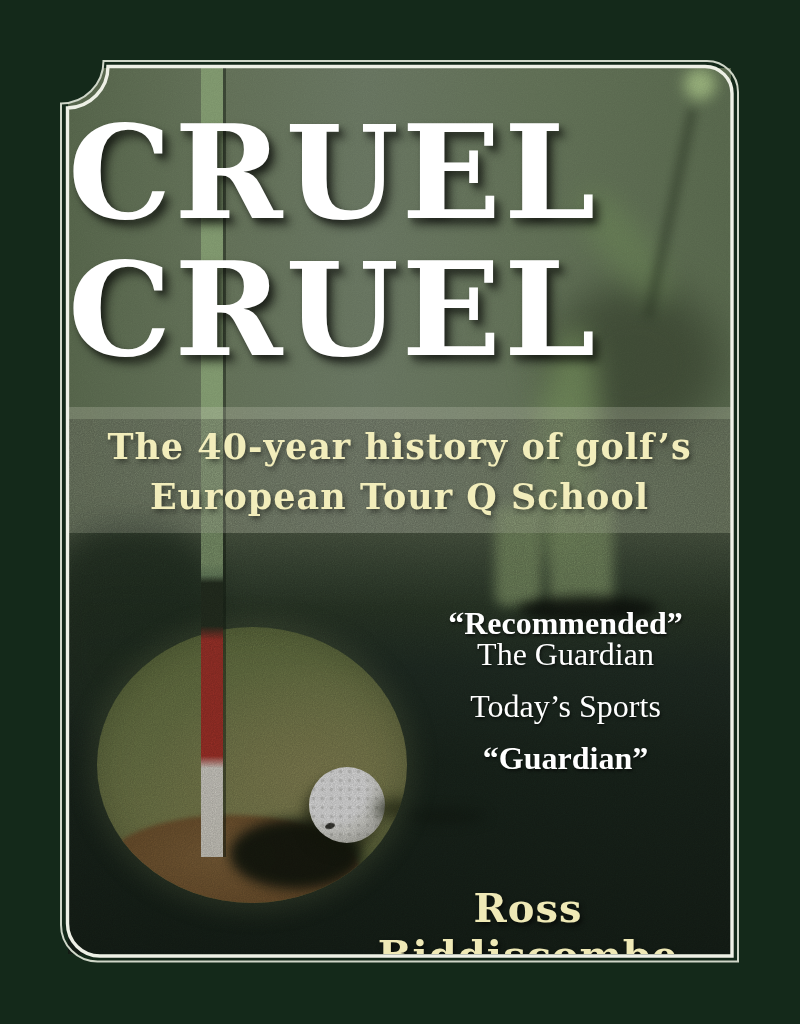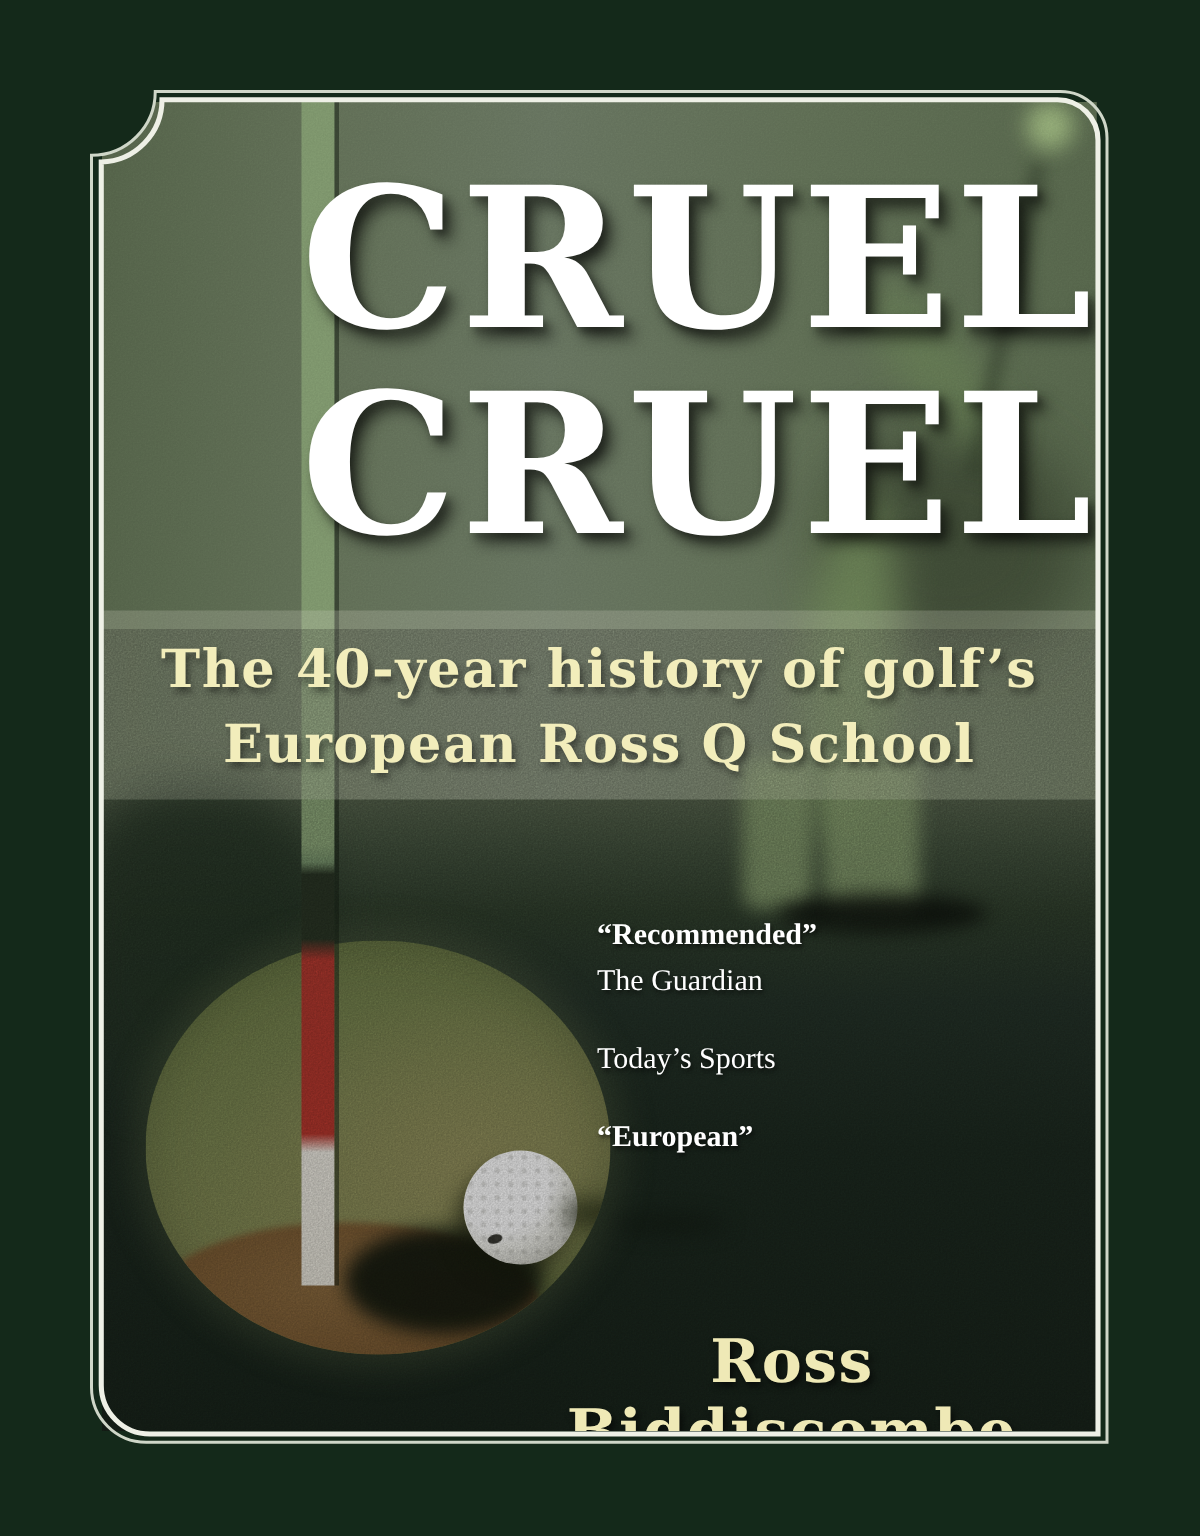--- a/index.html
+++ b/index.html
@@ -70,37 +70,37 @@
       #b23a30 572px,#b6382e 688px,
       #ece9e0 700px,#e6e3d8 789px);
   }
   .flagstick-edge{left:155px;top:0;width:3px;height:789px;background:rgba(22,32,20,.5);}
   
   .band{left:0;top:339px;width:663px;height:126px;background:rgba(229,231,213,.24);}
   
   .grain{left:0;top:0;}
   
   .title{
-    left:0;top:36px;width:663px;text-align:right;
+    left:0;top:36px;width:663px;text-align:left;
     font-weight:bold;font-size:130px;line-height:137px;letter-spacing:3px;
     color:#ffffff;
     text-shadow:6px 7px 10px rgba(0,0,0,.55), 3px 4px 5px rgba(0,0,0,.3);
   }
   .title span{display:block;}
   .subtitle{
     left:0;top:354px;width:663px;text-align:center;
     font-weight:bold;font-size:35px;line-height:50px;letter-spacing:1px;
     color:#f2edbb;
     text-shadow:2px 3px 5px rgba(0,0,0,.45);
   }
   .subtitle span{display:block;}
   .quotes{
-    left:330px;top:540px;width:335px;
+    left:330px;top:540px;width:335px;text-align:center;
     font-family:"Liberation Serif","DejaVu Serif",serif;
-    color:#ffffff;font-size:20px;line-height:31px;
+    color:#ffffff;font-size:32px;line-height:31px;
     text-shadow:1px 2px 3px rgba(0,0,0,.6);
   }
   .quote-group{margin-bottom:21px;}
   .quote-text{font-weight:bold;}
   .quote-source{}
   .author{
     left:260px;top:816px;width:400px;text-align:center;
     font-weight:bold;font-size:40px;letter-spacing:1px;
     color:#efe9b6;
     text-shadow:2px 3px 5px rgba(0,0,0,.6);
@@ -151,33 +151,33 @@
       <rect y="400" width="663" height="486" filter="url(#grain-noise)" opacity="0.22"></rect>
     </svg>
 
     <div class="layer title">
       <span>CRUEL</span>
       <span>CRUEL</span>
     </div>
 
     <div class="layer subtitle">
       <span>The 40-year history of golf’s</span>
-      <span>European Ross Q School</span>
+      <span>European Tour Q School</span>
     </div>
 
     <div class="layer quotes">
       <div class="quote-group">
         <div class="quote-text">“Recommended”</div>
         <div class="quote-source">The Guardian</div>
       </div>
       <div class="quote-group">
         <div class="quote-source">Today’s Sports</div>
       </div>
       <div class="quote-group">
-        <div class="quote-text">“European”</div>
+        <div class="quote-text">“Guardian”</div>
       </div>
     </div>
 
     <div class="layer author">Ross Biddiscombe</div>
   </div>
 
   <svg class="frame-svg" width="800" height="1024">
 
     <path d="M 58 58 L 104 58 L 104 61 A 43 43 0 0 1 61 104 L 58 104 Z" fill="#14291a"></path>
 

